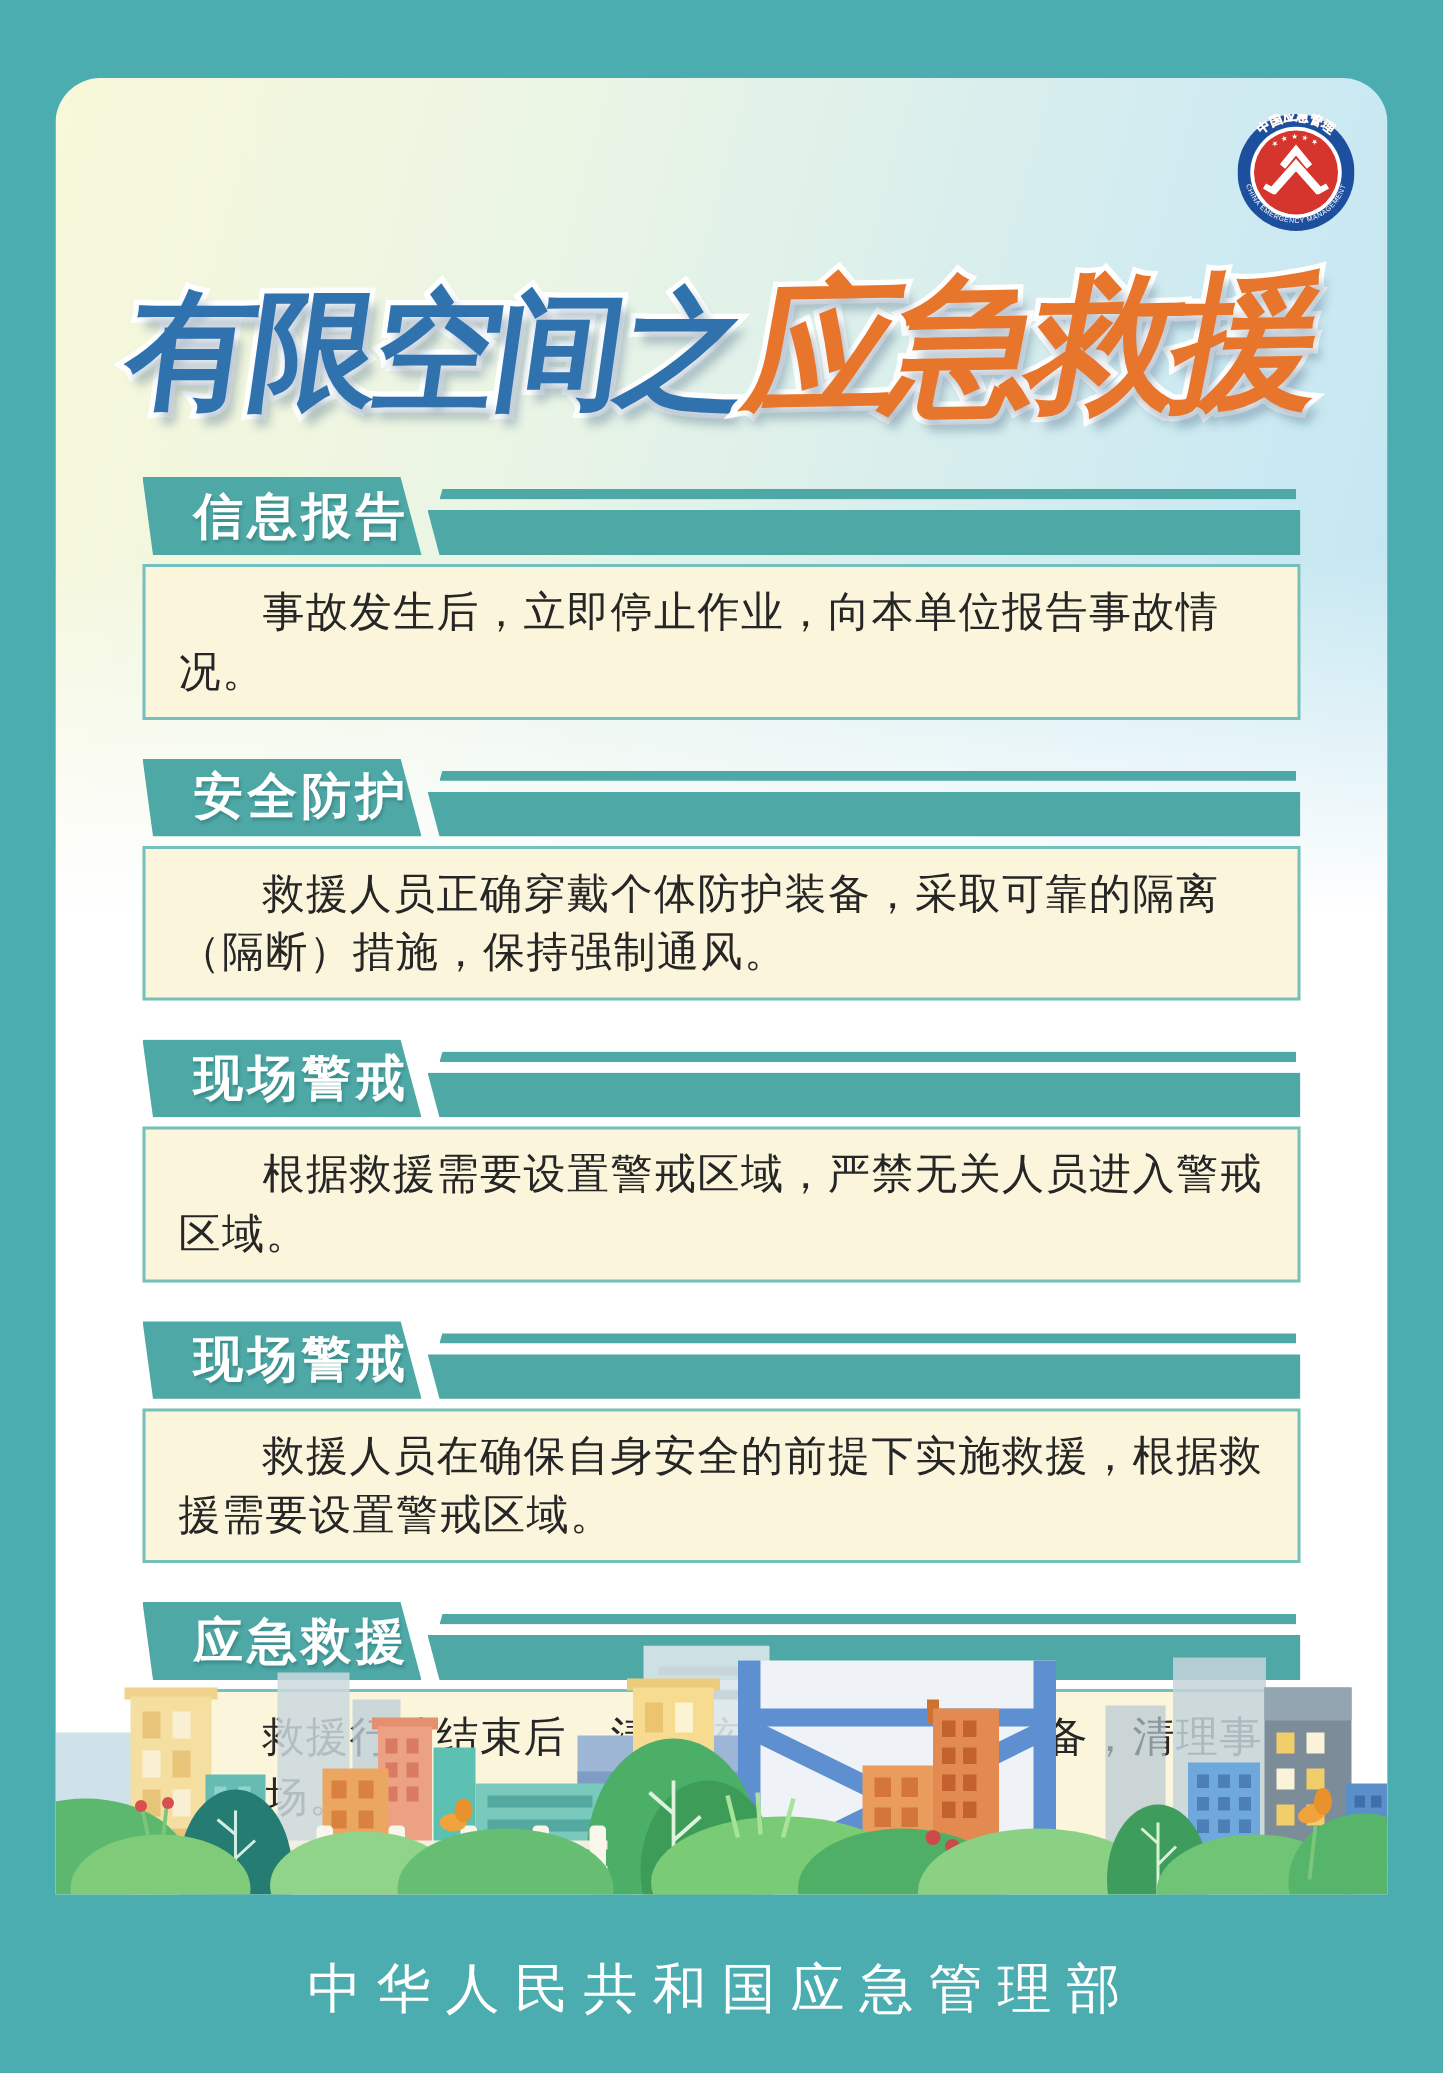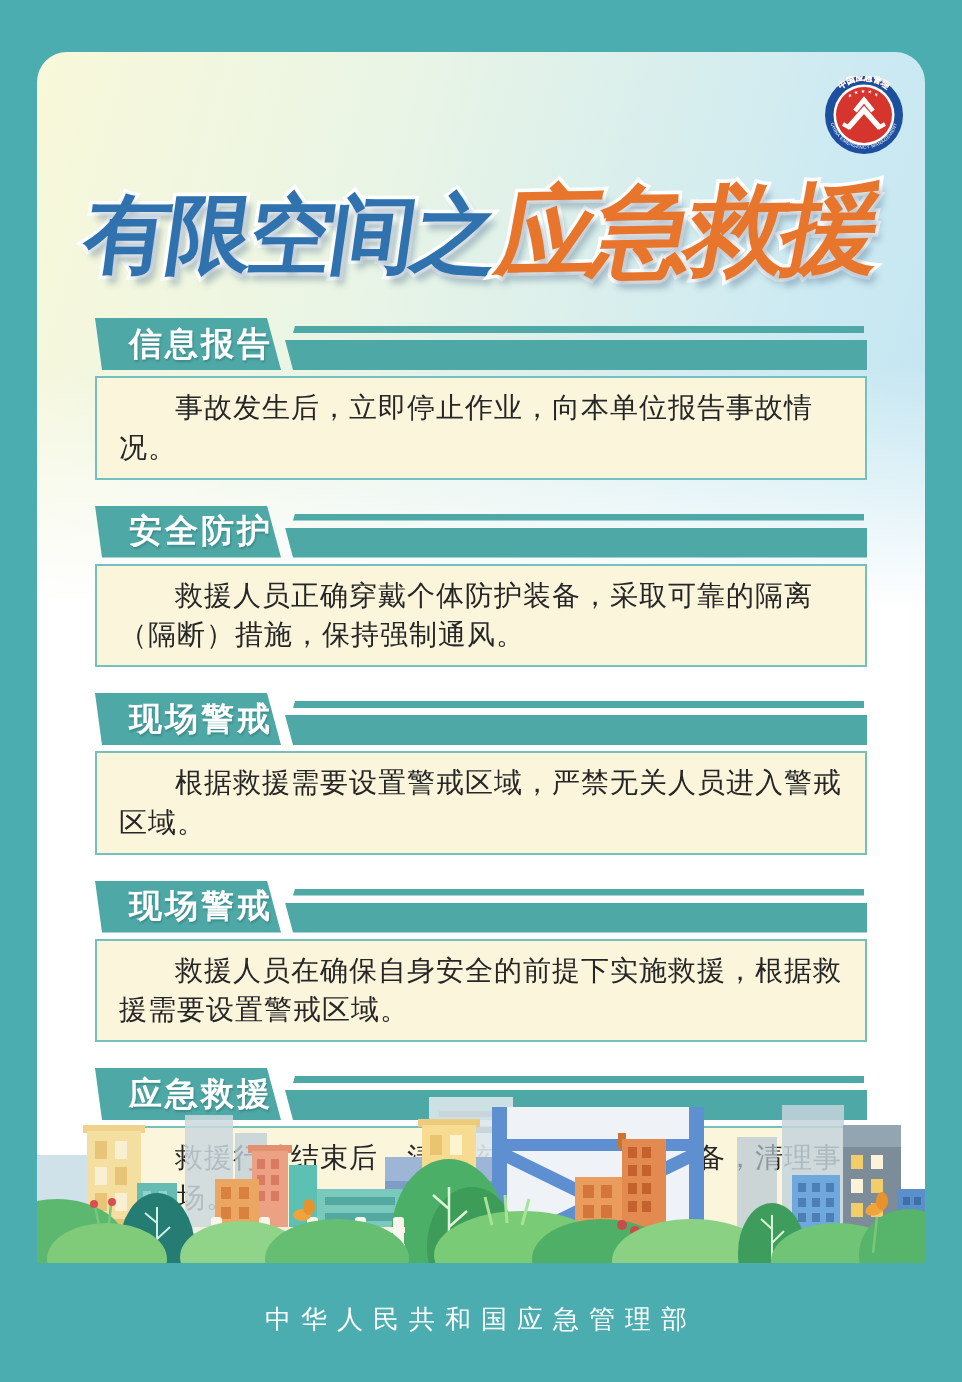--- a/index.html
+++ b/index.html
@@ -77,21 +77,21 @@
     font-size:28px; line-height:1.42; color:#262626;
     font-weight:500; letter-spacing:1px;
     text-indent:2em;
   }
   
   .cityscape { position:absolute; left:0; bottom:0; width:888px; height:166px; }
   
   .footer {
     position:absolute; left:0; right:0; top:1302px;
     text-align:center; color:#fff;
-    font-size:26px; letter-spacing:10px; font-weight:500;
+    font-size:36px; letter-spacing:10px; font-weight:500;
   }
 </style>
 </head>
 <body>
 
 <div class="card">
 
   <svg class="badge" viewBox="-39 -39 78 78">
     <circle r="39" fill="#1D4F9F"></circle>
     <circle r="30.5" fill="#ffffff"></circle>

